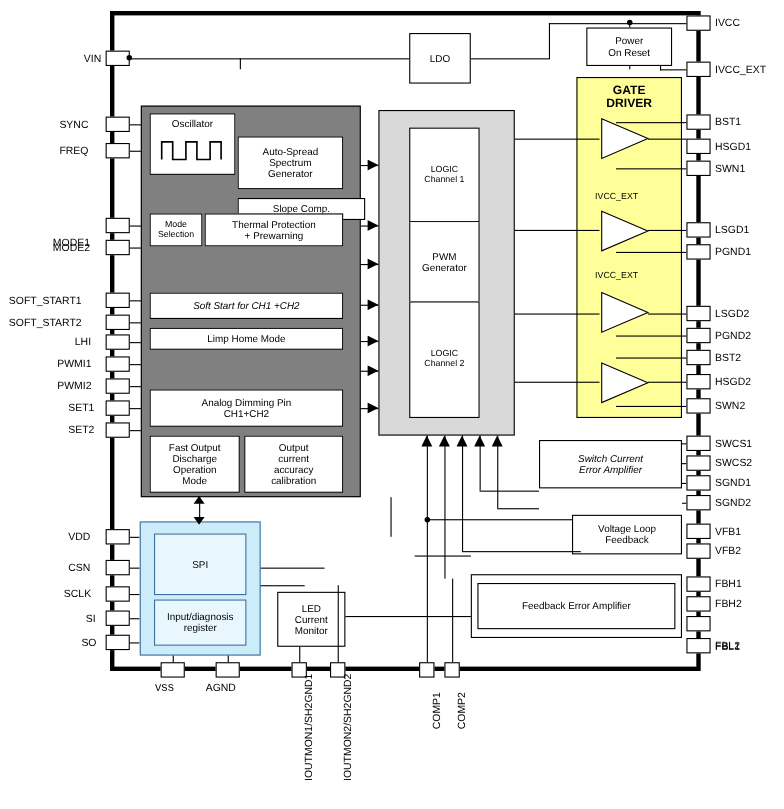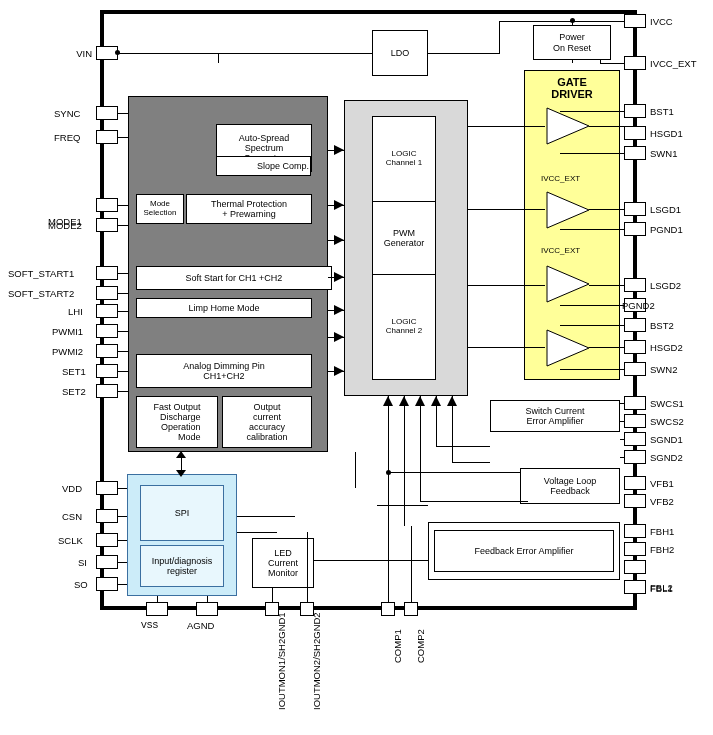--- a/index.html
+++ b/index.html
@@ -101,21 +101,21 @@
   <div class="pin" style="left:624px;top:202px;width:22px;height:14px;"></div>
   <div class="lbl" style="left:650px;top:204px;">LSGD1</div>
 
   <div class="pin" style="left:624px;top:222px;width:22px;height:14px;"></div>
   <div class="lbl" style="left:650px;top:224px;">PGND1</div>
 
   <div class="pin" style="left:624px;top:278px;width:22px;height:14px;"></div>
   <div class="lbl" style="left:650px;top:280px;">LSGD2</div>
 
   <div class="pin" style="left:624px;top:298px;width:22px;height:14px;"></div>
-  <div class="lbl" style="left:622px;top:300px;">PGND2</div>
+  <div class="lbl" style="left:650px;top:300px;">PGND2</div>
 
   <div class="pin" style="left:624px;top:318px;width:22px;height:14px;"></div>
   <div class="lbl" style="left:650px;top:320px;">BST2</div>
 
   <div class="pin" style="left:624px;top:340px;width:22px;height:14px;"></div>
   <div class="lbl" style="left:650px;top:342px;">HSGD2</div>
 
   <div class="pin" style="left:624px;top:362px;width:22px;height:14px;"></div>
   <div class="lbl" style="left:650px;top:364px;">SWN2</div>
 
@@ -202,58 +202,64 @@
   </div>
 
   <div class="blk" style="left:533px;top:25px;width:78px;height:35px;white-space:pre-line;">
     <span style="white-space:pre-line;">Power
 On Reset</span>
   </div>
 
 
   <div class="greybox" style="left:128px;top:96px;width:200px;height:356px;"></div>
 
+  <div class="blk" style="left:136px;top:103px;width:78px;height:56px;flex-direction:column;justify-content:flex-start;padding-top:3px;">
+    <span>Oscillator</span>
+    <svg width="60" height="30" viewBox="0 0 60 30" style="margin-top:4px;">
+      <polyline points="2,24 2,8 12,8 12,24 24,24 24,8 34,8 34,24 46,24 46,8 56,8 56,24" fill="none" stroke="#000" stroke-width="1.5"></polyline>
+    </svg>
+  </div>
 
   <div class="blk" style="left:216px;top:124px;width:96px;height:48px;white-space:pre-line;">
     <span style="white-space:pre-line;">Auto-Spread
 Spectrum
 Generator</span>
   </div>
 
-  <div class="blk" style="left:216px;top:156px;width:95px;height:20px;justify-content:flex-end;">
+  <div class="blk" style="left:216px;top:180px;width:116px;height:20px;">
     <span>Slope Comp.</span>
   </div>
 
   <div class="blk" style="left:136px;top:194px;width:48px;height:30px;white-space:pre-line;font-size:8px;">
     <span style="white-space:pre-line;">Mode
 Selection</span>
   </div>
 
   <div class="blk" style="left:186px;top:194px;width:126px;height:30px;white-space:pre-line;">
     <span style="white-space:pre-line;">Thermal Protection
 + Prewarning</span>
   </div>
 
 
-  <div class="blk" style="left:136px;top:266px;width:196px;height:24px;">
+  <div class="blk" style="left:136px;top:266px;width:176px;height:24px;font-style:italic;">
     <span>Soft Start for CH1 +CH2</span>
   </div>
 
   <div class="blk" style="left:136px;top:298px;width:176px;height:20px;">
     <span>Limp Home Mode</span>
   </div>
 
 
   <div class="blk" style="left:136px;top:354px;width:176px;height:34px;white-space:pre-line;">
     <span style="white-space:pre-line;">Analog Dimming Pin
 CH1+CH2</span>
   </div>
 
   <div class="blk" style="left:136px;top:396px;width:82px;height:52px;white-space:pre-line;">
-    <span style="white-space:pre-line;text-align:right;">Fast Output
+    <span style="white-space:pre-line;">Fast Output
 Discharge
 Operation
 Mode</span>
   </div>
 
   <div class="blk" style="left:222px;top:396px;width:90px;height:52px;white-space:pre-line;">
     <span style="white-space:pre-line;">Output
 current
 accuracy
 calibration</span>
@@ -314,21 +320,21 @@
   <div class="wire h1" style="left:468px;top:347px;width:77px;"></div>
 
   <div class="wire h1" style="left:328px;top:150px;width:16px;"></div>
   <div class="wire h1" style="left:328px;top:205px;width:16px;"></div>
   <div class="wire h1" style="left:328px;top:240px;width:16px;"></div>
   <div class="wire h1" style="left:328px;top:277px;width:16px;"></div>
   <div class="wire h1" style="left:328px;top:310px;width:16px;"></div>
   <div class="wire h1" style="left:328px;top:337px;width:16px;"></div>
   <div class="wire h1" style="left:328px;top:371px;width:16px;"></div>
 
-  <div class="blk" style="left:490px;top:400px;width:130px;height:32px;white-space:pre-line;">
+  <div class="blk" style="left:490px;top:400px;width:130px;height:44px;white-space:pre-line;font-style:italic;">
     <span style="white-space:pre-line;">Switch Current
 Error Amplifier</span>
   </div>
   <div class="wire h1" style="left:620px;top:403px;width:4px;"></div>
   <div class="wire h1" style="left:620px;top:421px;width:4px;"></div>
   <div class="wire h1" style="left:620px;top:439px;width:4px;"></div>
   <div class="wire h1" style="left:620px;top:457px;width:4px;"></div>
 
   <div class="blk" style="left:520px;top:468px;width:100px;height:36px;white-space:pre-line;">
     <span style="white-space:pre-line;">Voltage Loop

